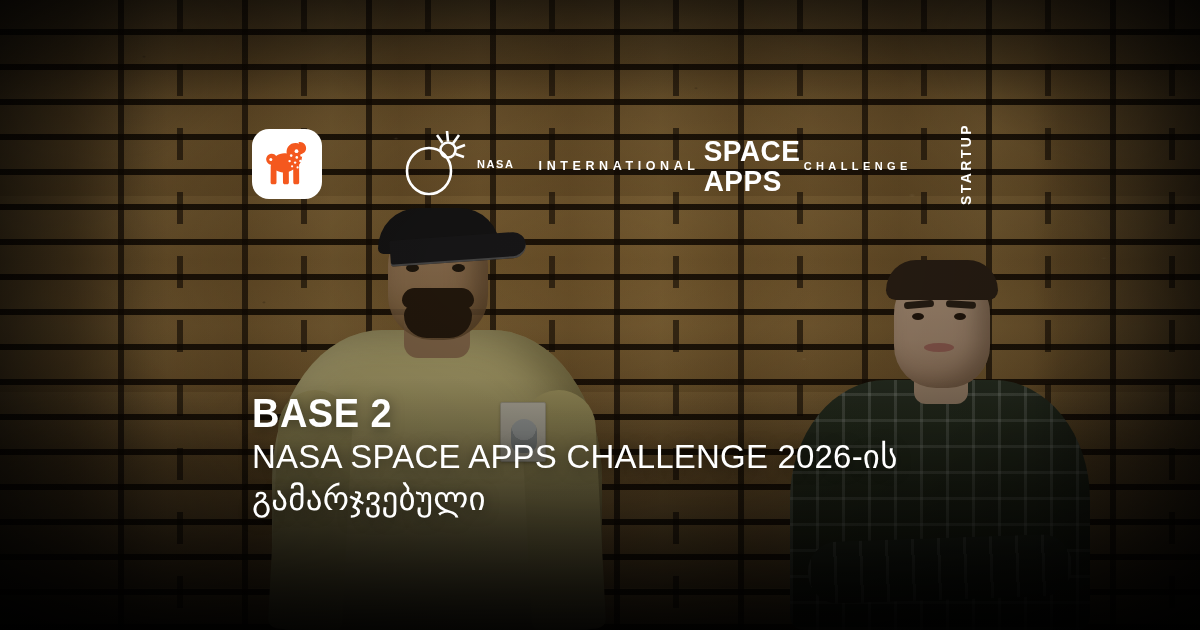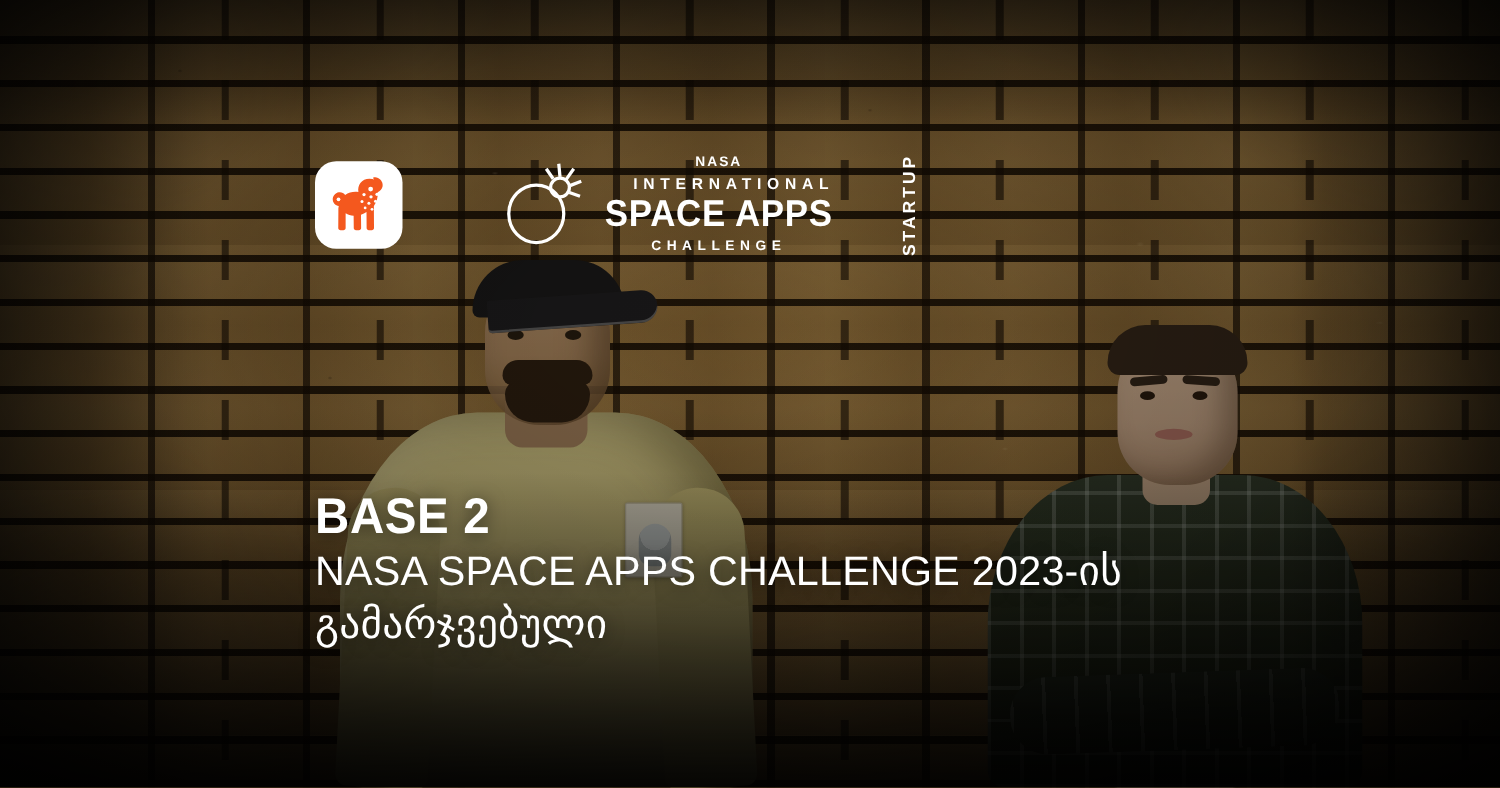--- a/index.html
+++ b/index.html
@@ -256,21 +256,21 @@
   .bog-mark svg { position:absolute; left:8px; top:9px; }
   .bog-name {
     color:#fff; font-size:29px; font-weight:700; letter-spacing:.4px;
     white-space:nowrap;
   }
 
   
   .nasa { display:flex; align-items:center; gap:11px; margin-left:78px; }
   .nasa-mark { width:66px; height:70px; flex:0 0 auto; }
   .nasa-words {
-    display:flex; flex-direction:column; align-items:center;
+    display:flex; flex-direction:row; align-items:center;
     color:#fff; line-height:1;
   }
   .nasa-words .n-nasa {
     font-size:11px; font-weight:700; letter-spacing:1.6px;
   }
   .nasa-words .n-intl {
     font-size:12.5px; font-weight:600; letter-spacing:4.6px; margin-top:5px;padding-left:24px;
   }
   .nasa-words .n-sa {
     font-size:30px; font-weight:800; letter-spacing:.6px; margin-top:3px;
@@ -394,17 +394,17 @@
     </div>
 
     <div class="buro">
       <div class="buro-startup">STARTUP</div>
     </div>
 
   </div>
 
   <div class="headline">
     <div class="kicker">BASE 2</div>
-    <div class="sub">NASA SPACE APPS CHALLENGE 2023-ის</div>
+    <div class="sub">NASA SPACE APPS CHALLENGE 2026-ის</div>
     <div class="sub">გამარჯვებული</div>
   </div>
 
 </div>
 
 </body></html>

